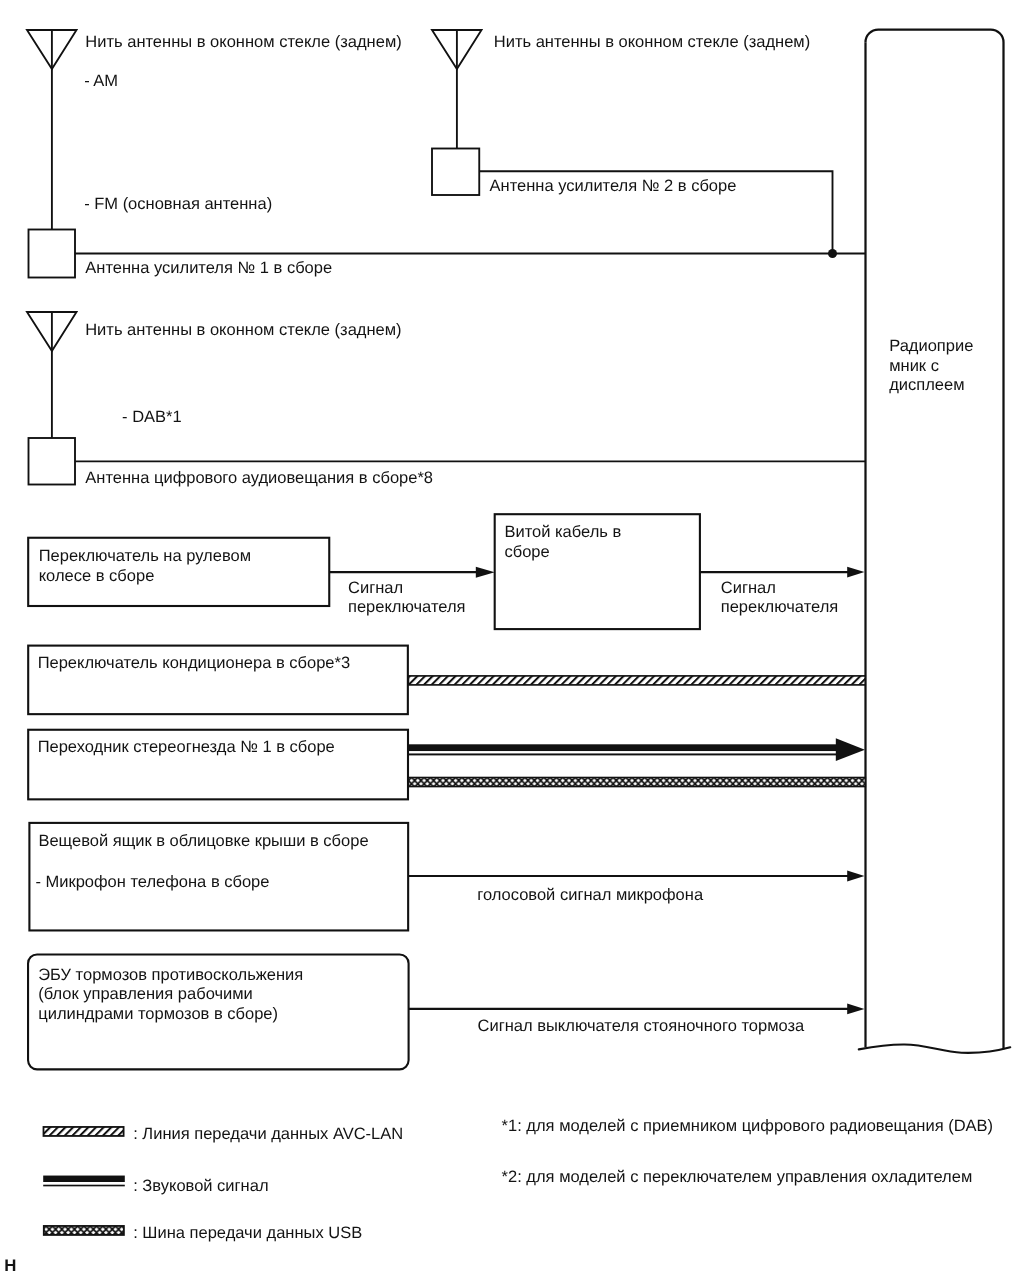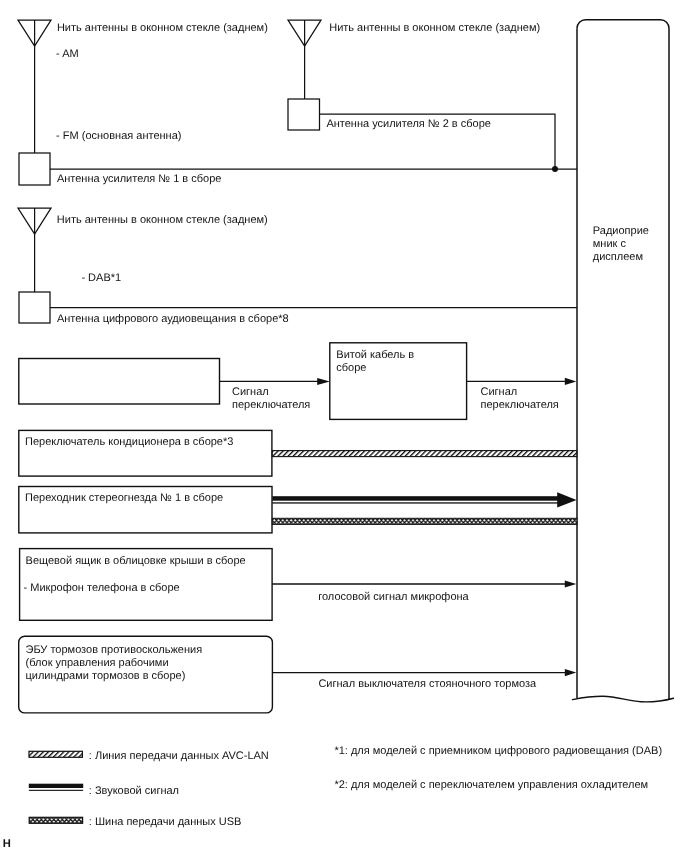--- a/index.html
+++ b/index.html
@@ -97,20 +97,21 @@
 
 <div class="t" style="left:329.2px;top:21.9px;">Нить антенны в оконном стекле (заднем)</div>
 <div class="t" style="left:326.4px;top:118.4px;">Антенна усилителя № 2 в сборе</div>
 
 <div class="t" style="left:56.8px;top:213.7px;">Нить антенны в оконном стекле (заднем)</div>
 <div class="t" style="left:57.4px;top:272px;margin-left:24px;">- DAB*1</div>
 <div class="t" style="left:56.9px;top:313px;">Антенна цифрового аудиовещания в сборе*8</div>
 
 <div class="t" style="left:592.8px;top:225px;"><span>Радиоприе</span><br><span>мник с</span><br><span>дисплеем</span></div>
 
+<div class="t" style="left:25.8px;top:365px;"><span>Переключатель на рулевом</span><br><span>колесе в сборе</span></div>
 <div class="t" style="left:336.3px;top:349.4px;"><span>Витой кабель в</span><br><span>сборе</span></div>
 <div class="t" style="left:25.1px;top:436.1px;">Переключатель кондиционера в сборе*3</div>
 <div class="t" style="left:25.1px;top:492.1px;">Переходник стереогнезда № 1 в сборе</div>
 <div class="t" style="left:25.6px;top:554.7px;">Вещевой ящик в облицовке крыши в сборе</div>
 <div class="t" style="left:23.6px;top:581.6px;">- Микрофон телефона в сборе</div>
 <div class="t" style="left:25.5px;top:643.6px;"><span>ЭБУ тормозов противоскольжения</span><br><span>(блок управления рабочими</span><br><span>цилиндрами тормозов в сборе)</span></div>
 
 <div class="t" style="left:232px;top:385.7px;"><span>Сигнал</span><br><span>переключателя</span></div>
 <div class="t" style="left:480.5px;top:385.7px;"><span>Сигнал</span><br><span>переключателя</span></div>
 <div class="t" style="left:318.2px;top:590.6px;">голосовой сигнал микрофона</div>

